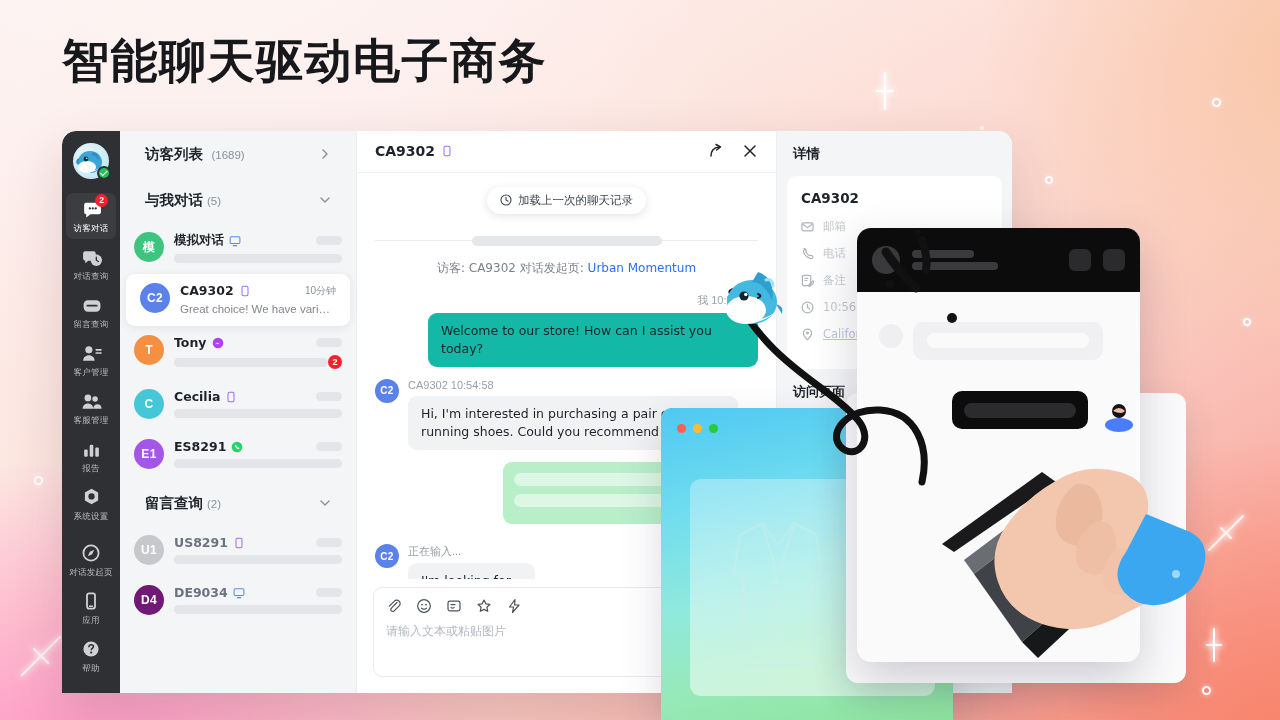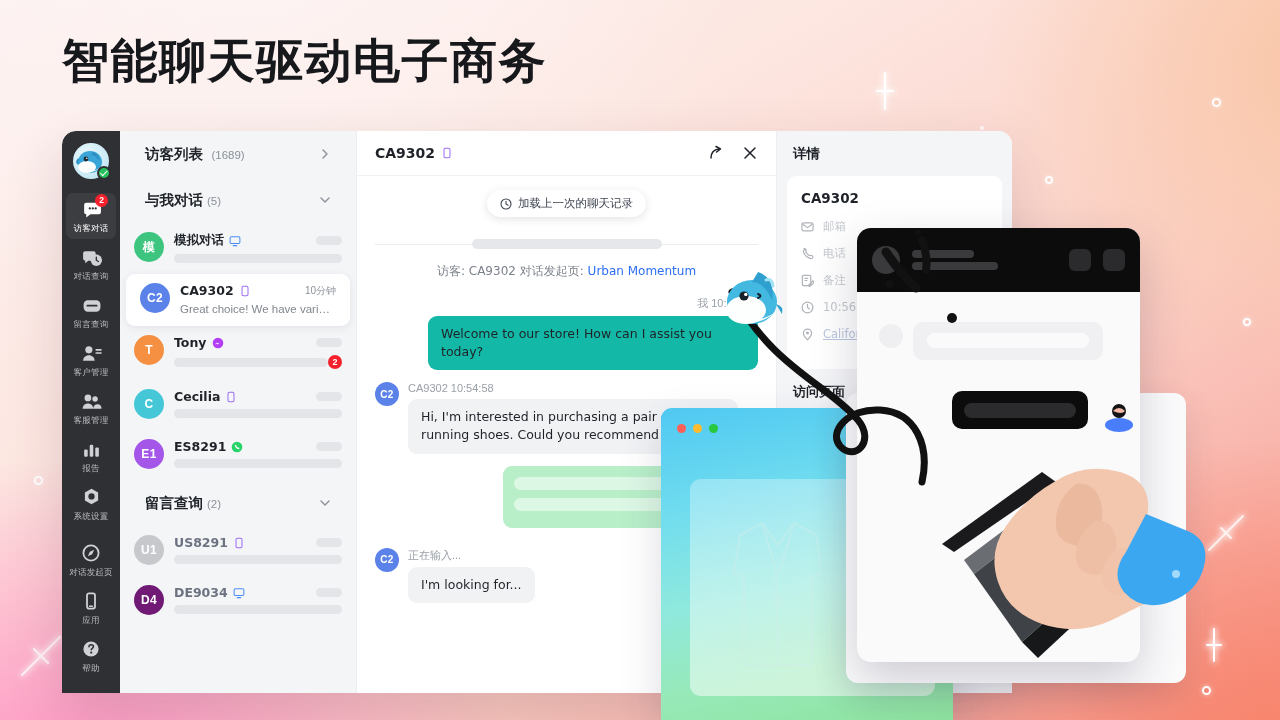--- a/index.html
+++ b/index.html
@@ -574,20 +574,44 @@
 
         <div class="row-in" style="margin-top:20px;">
           <div class="av" style="background:#5b82e8;">C2</div>
           <div>
             <div class="typing">正在输入...</div>
             <div class="bub in">I'm looking for...</div>
           </div>
         </div>
       </div>
 
+      <div class="editor">
+        <div class="editor-tools">
+          <svg class="tool" viewBox="0 0 16 16">
+            <path d="M11 4.5L5.6 9.9a2 2 0 102.8 2.8L13 8.1a3.4 3.4 0 10-4.8-4.8L3.3 8.2" fill="none" stroke="currentColor" stroke-width="1.2" stroke-linecap="round"></path>
+          </svg>
+          <svg class="tool" viewBox="0 0 16 16">
+            <circle cx="8" cy="8" r="6.3" fill="none" stroke="currentColor" stroke-width="1.2"></circle>
+            <circle cx="6" cy="6.6" r=".9" fill="currentColor"></circle>
+              <circle cx="10" cy="6.6" r=".9" fill="currentColor"></circle>
+            <path d="M5.6 10.2q2.4 2 4.8 0" fill="none" stroke="currentColor" stroke-width="1.2" stroke-linecap="round"></path>
+          </svg>
+          <svg class="tool" viewBox="0 0 16 16">
+            <rect x="2" y="3.2" width="12" height="9.6" rx="1.8" fill="none" stroke="currentColor" stroke-width="1.2"></rect>
+            <path d="M5 6.6h4M5 9.4q1.6 1.4 3.2 0" fill="none" stroke="currentColor" stroke-width="1.1" stroke-linecap="round"></path>
+          </svg>
+          <svg class="tool" viewBox="0 0 16 16">
+            <path d="M8 2l1.8 3.8 4.2.5-3.1 2.9.85 4.1L8 11.4l-3.75 1.9.85-4.1L2 6.3l4.2-.5z" fill="none" stroke="currentColor" stroke-width="1.2" stroke-linejoin="round"></path>
+          </svg>
+          <svg class="tool" viewBox="0 0 16 16">
+            <path d="M9 1.5L3.5 9h4l-1 5.5L13 7H8.6z" fill="none" stroke="currentColor" stroke-width="1.2" stroke-linejoin="round"></path>
+          </svg>
+        </div>
+        <div class="editor-ph">请输入文本或粘贴图片</div>
+      </div>
     </section>
 
     <aside class="details">
       <div class="details-head">详情</div>
       <div class="card">
         <div class="card-name">CA9302</div>
         <div id="detail-fields">
             <div class="fld">
               <svg class="fld-ico" viewBox="0 0 14 14">
                 <rect x="1" y="3" width="12" height="8.6" rx="1.6" fill="none" stroke="currentColor" stroke-width="1.3"></rect>

